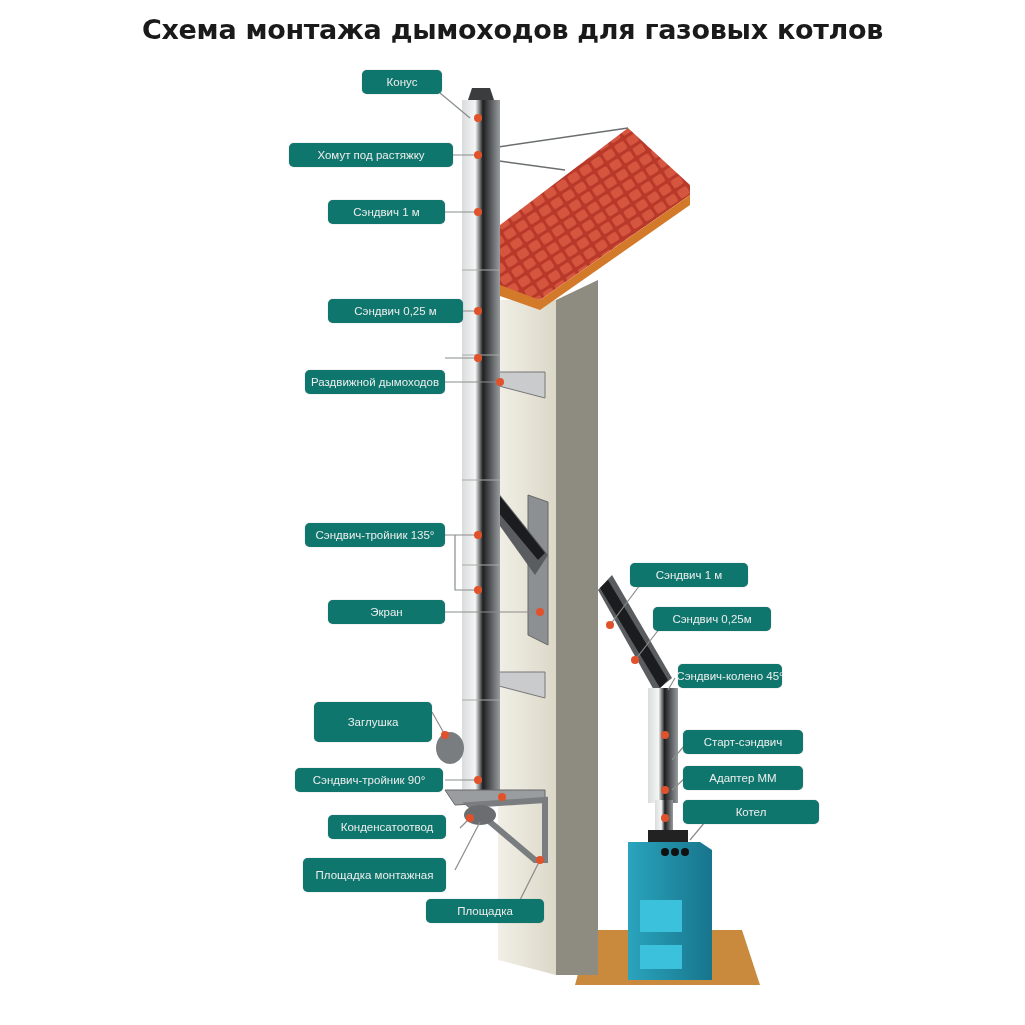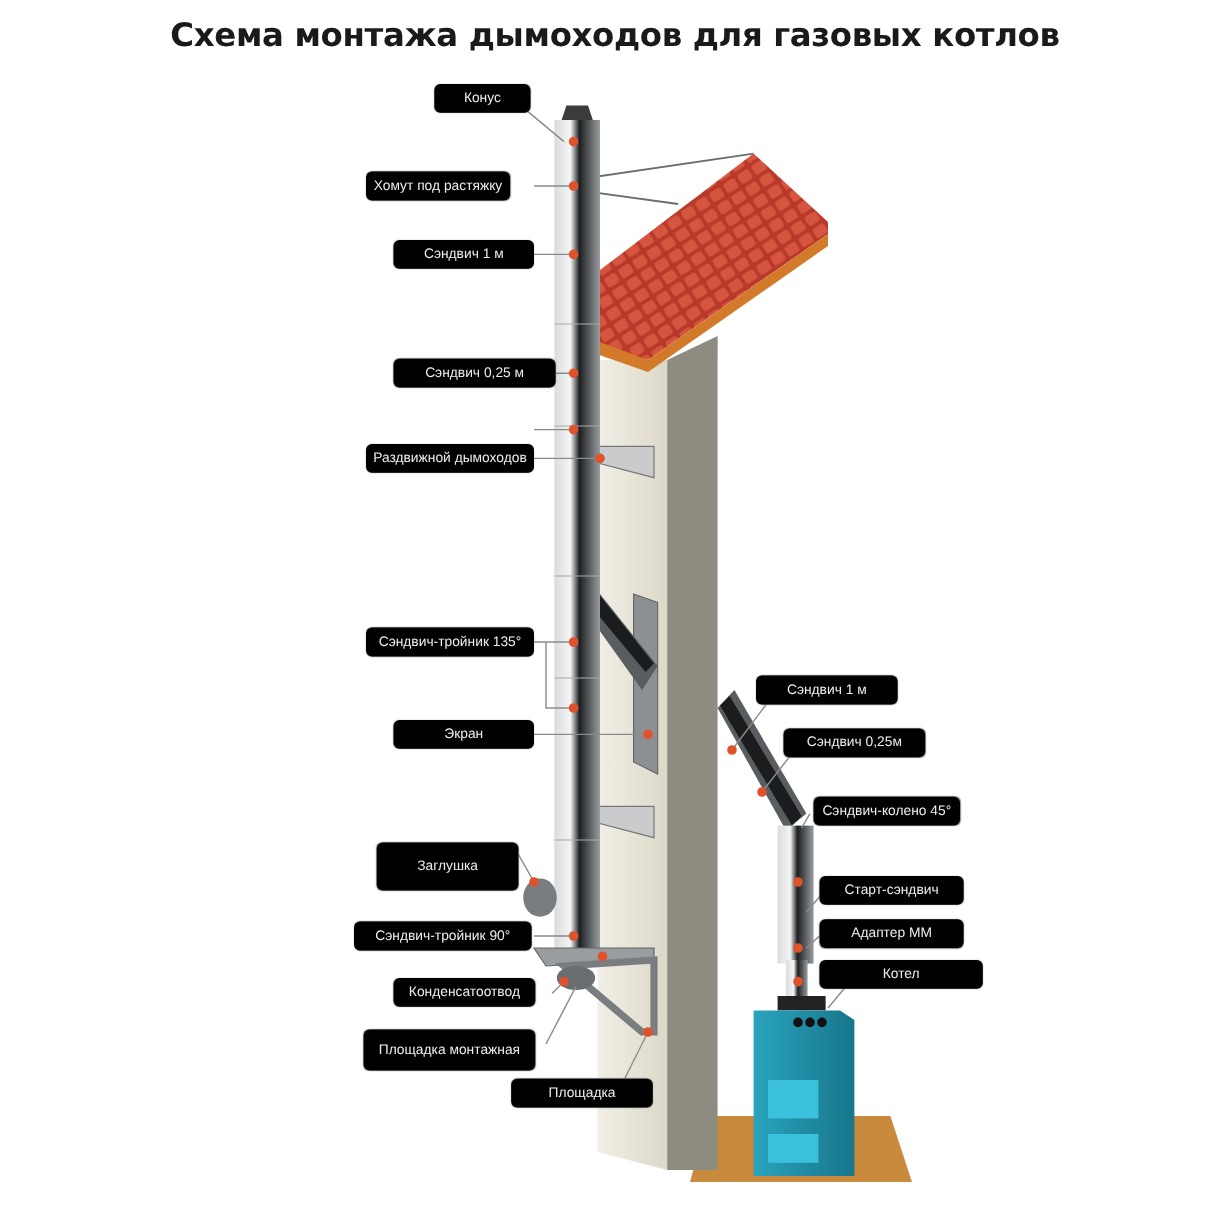--- a/index.html
+++ b/index.html
@@ -1,19 +1,19 @@
 <!DOCTYPE html>
 <html><head>
 <meta charset="utf-8">
 <style>
   html,body{margin:0;padding:0;background:#ffffff;}
   body{width:1025px;height:1025px;position:relative;overflow:hidden;font-family:"Liberation Sans",sans-serif;}
   .title{position:absolute;left:0;top:14px;width:1025px;text-align:center;font-family:"DejaVu Sans",sans-serif;font-weight:bold;font-size:27px;color:#1a1a1a;letter-spacing:-0.3px;}
   svg.scene{position:absolute;left:0;top:0;}
-  .label{position:absolute;background:#000000;color:#eceeed;border-radius:5px;font-size:11.5px;display:flex;align-items:center;justify-content:center;white-space:nowrap;box-shadow:0 0 1px #888;}
+  .label{position:absolute;background:#0f766e;color:#eceeed;border-radius:5px;font-size:11.5px;display:flex;align-items:center;justify-content:center;white-space:nowrap;box-shadow:0 0 1px #888;}
 </style>
 </head>
 <body>
 
 <div class="title">Схема монтажа дымоходов для газовых котлов</div>
 
 <svg class="scene" width="1025" height="1025" viewBox="0 0 1025 1025">
   <defs>
     <linearGradient id="pipe" x1="0" x2="1" y1="0" y2="0">
       <stop offset="0" stop-color="#d9dcdd"></stop>
@@ -124,29 +124,29 @@
       <circle cx="540" cy="860" r="4"></circle>
     <circle cx="610" cy="625" r="4"></circle>
       <circle cx="635" cy="660" r="4"></circle>
       <circle cx="665" cy="735" r="4"></circle>
     <circle cx="665" cy="790" r="4"></circle>
       <circle cx="665" cy="818" r="4"></circle>
   </g>
 </svg>
 
 <div class="label" style="left:362px;top:70px;width:80px;height:24px;">Конус</div>
-<div class="label" style="left:305px;top:143px;width:120px;height:24px;">Хомут под растяжку</div>
+<div class="label" style="left:289px;top:143px;width:164px;height:24px;">Хомут под растяжку</div>
 <div class="label" style="left:328px;top:200px;width:117px;height:24px;">Сэндвич 1 м</div>
 <div class="label" style="left:328px;top:299px;width:135px;height:24px;">Сэндвич 0,25 м</div>
 <div class="label" style="left:305px;top:370px;width:140px;height:24px;">Раздвижной дымоходов</div>
 <div class="label" style="left:305px;top:523px;width:140px;height:24px;">Сэндвич-тройник 135°</div>
 <div class="label" style="left:328px;top:600px;width:117px;height:24px;">Экран</div>
 <div class="label" style="left:314px;top:702px;width:118px;height:40px;">Заглушка</div>
 <div class="label" style="left:295px;top:768px;width:148px;height:24px;">Сэндвич-тройник 90°</div>
 <div class="label" style="left:328px;top:815px;width:118px;height:24px;">Конденсатоотвод</div>
 <div class="label" style="left:303px;top:858px;width:143px;height:34px;">Площадка монтажная</div>
 <div class="label" style="left:426px;top:899px;width:118px;height:24px;">Площадка</div>
 <div class="label" style="left:630px;top:563px;width:118px;height:24px;">Сэндвич 1 м</div>
 <div class="label" style="left:653px;top:607px;width:118px;height:24px;">Сэндвич 0,25м</div>
-<div class="label" style="left:678px;top:664px;width:122px;height:24px;">Сэндвич-колено 45°</div>
+<div class="label" style="left:678px;top:664px;width:104px;height:24px;">Сэндвич-колено 45°</div>
 <div class="label" style="left:683px;top:730px;width:120px;height:24px;">Старт-сэндвич</div>
 <div class="label" style="left:683px;top:766px;width:120px;height:24px;">Адаптер ММ</div>
 <div class="label" style="left:683px;top:800px;width:136px;height:24px;">Котел</div>
 
 </body></html>

